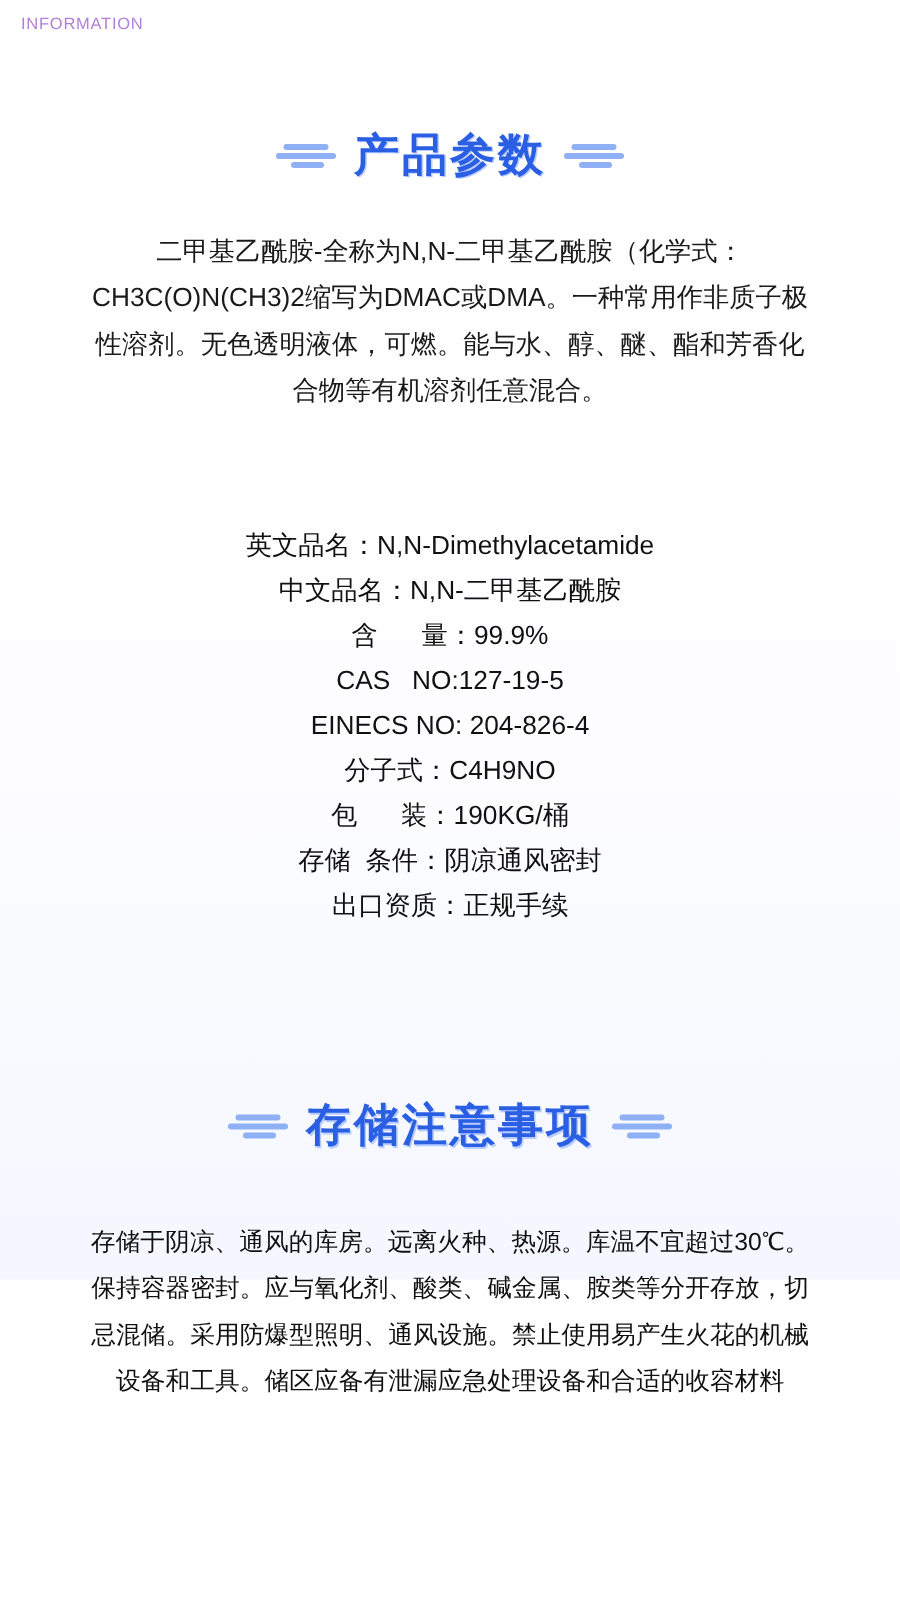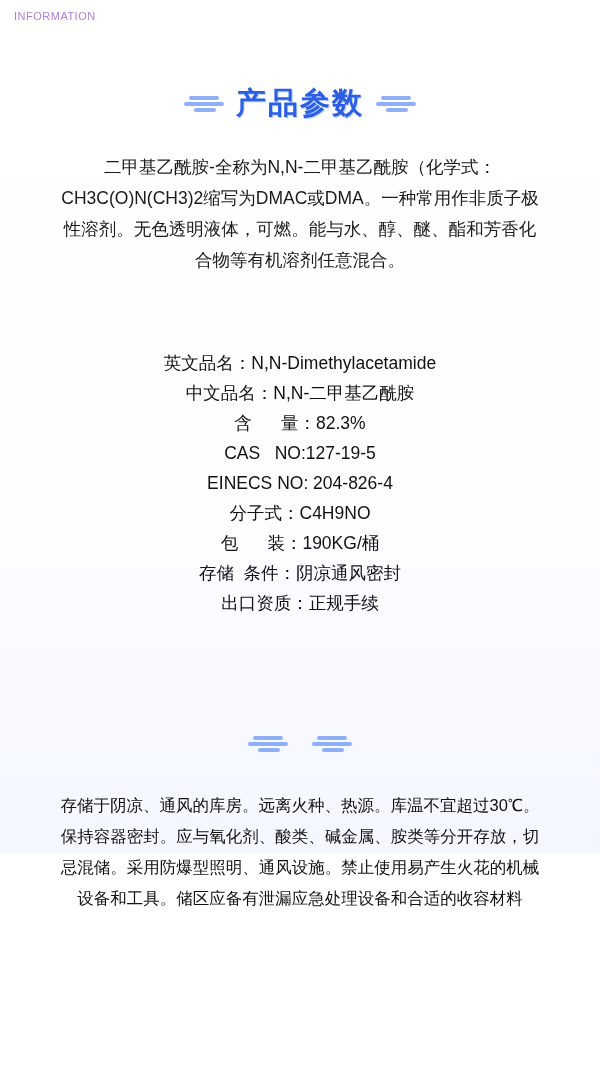--- a/index.html
+++ b/index.html
@@ -123,38 +123,39 @@
             <i></i>
           </span>
       </div>
     </div>
 
     <div class="intro">二甲基乙酰胺-全称为N,N-二甲基乙酰胺（化学式：CH3C(O)N(CH3)2缩写为DMAC或DMA。一种常用作非质子极性溶剂。无色透明液体，可燃。能与水、醇、醚、酯和芳香化合物等有机溶剂任意混合。</div>
 
     <div class="specs">
       <div class="spec-row">英文品名：N,N-Dimethylacetamide</div>
       <div class="spec-row">中文品名：N,N-二甲基乙酰胺</div>
-      <div class="spec-row">含      量：82.3%</div>
+      <div class="spec-row">含      量：99.9%</div>
       <div class="spec-row">CAS   NO:127-19-5</div>
       <div class="spec-row">EINECS NO: 204-826-4</div>
       <div class="spec-row">分子式：C4H9NO</div>
       <div class="spec-row">包      装：190KG/桶</div>
       <div class="spec-row">存储  条件：阴凉通风密封</div>
       <div class="spec-row">出口资质：正规手续</div>
     </div>
   </div>
 
   <div class="section-2">
     <div class="heading-wrap">
       <div class="heading">
         <span class="orn left">
             <i></i>
             <i></i>
             <i></i>
           </span>
+        <span>存储注意事项</span>
         <span class="orn right">
             <i></i>
             <i></i>
             <i></i>
           </span>
       </div>
     </div>
 
     <div class="notice">存储于阴凉、通风的库房。远离火种、热源。库温不宜超过30℃。保持容器密封。应与氧化剂、酸类、碱金属、胺类等分开存放，切忌混储。采用防爆型照明、通风设施。禁止使用易产生火花的机械设备和工具。储区应备有泄漏应急处理设备和合适的收容材料</div>
   </div>

